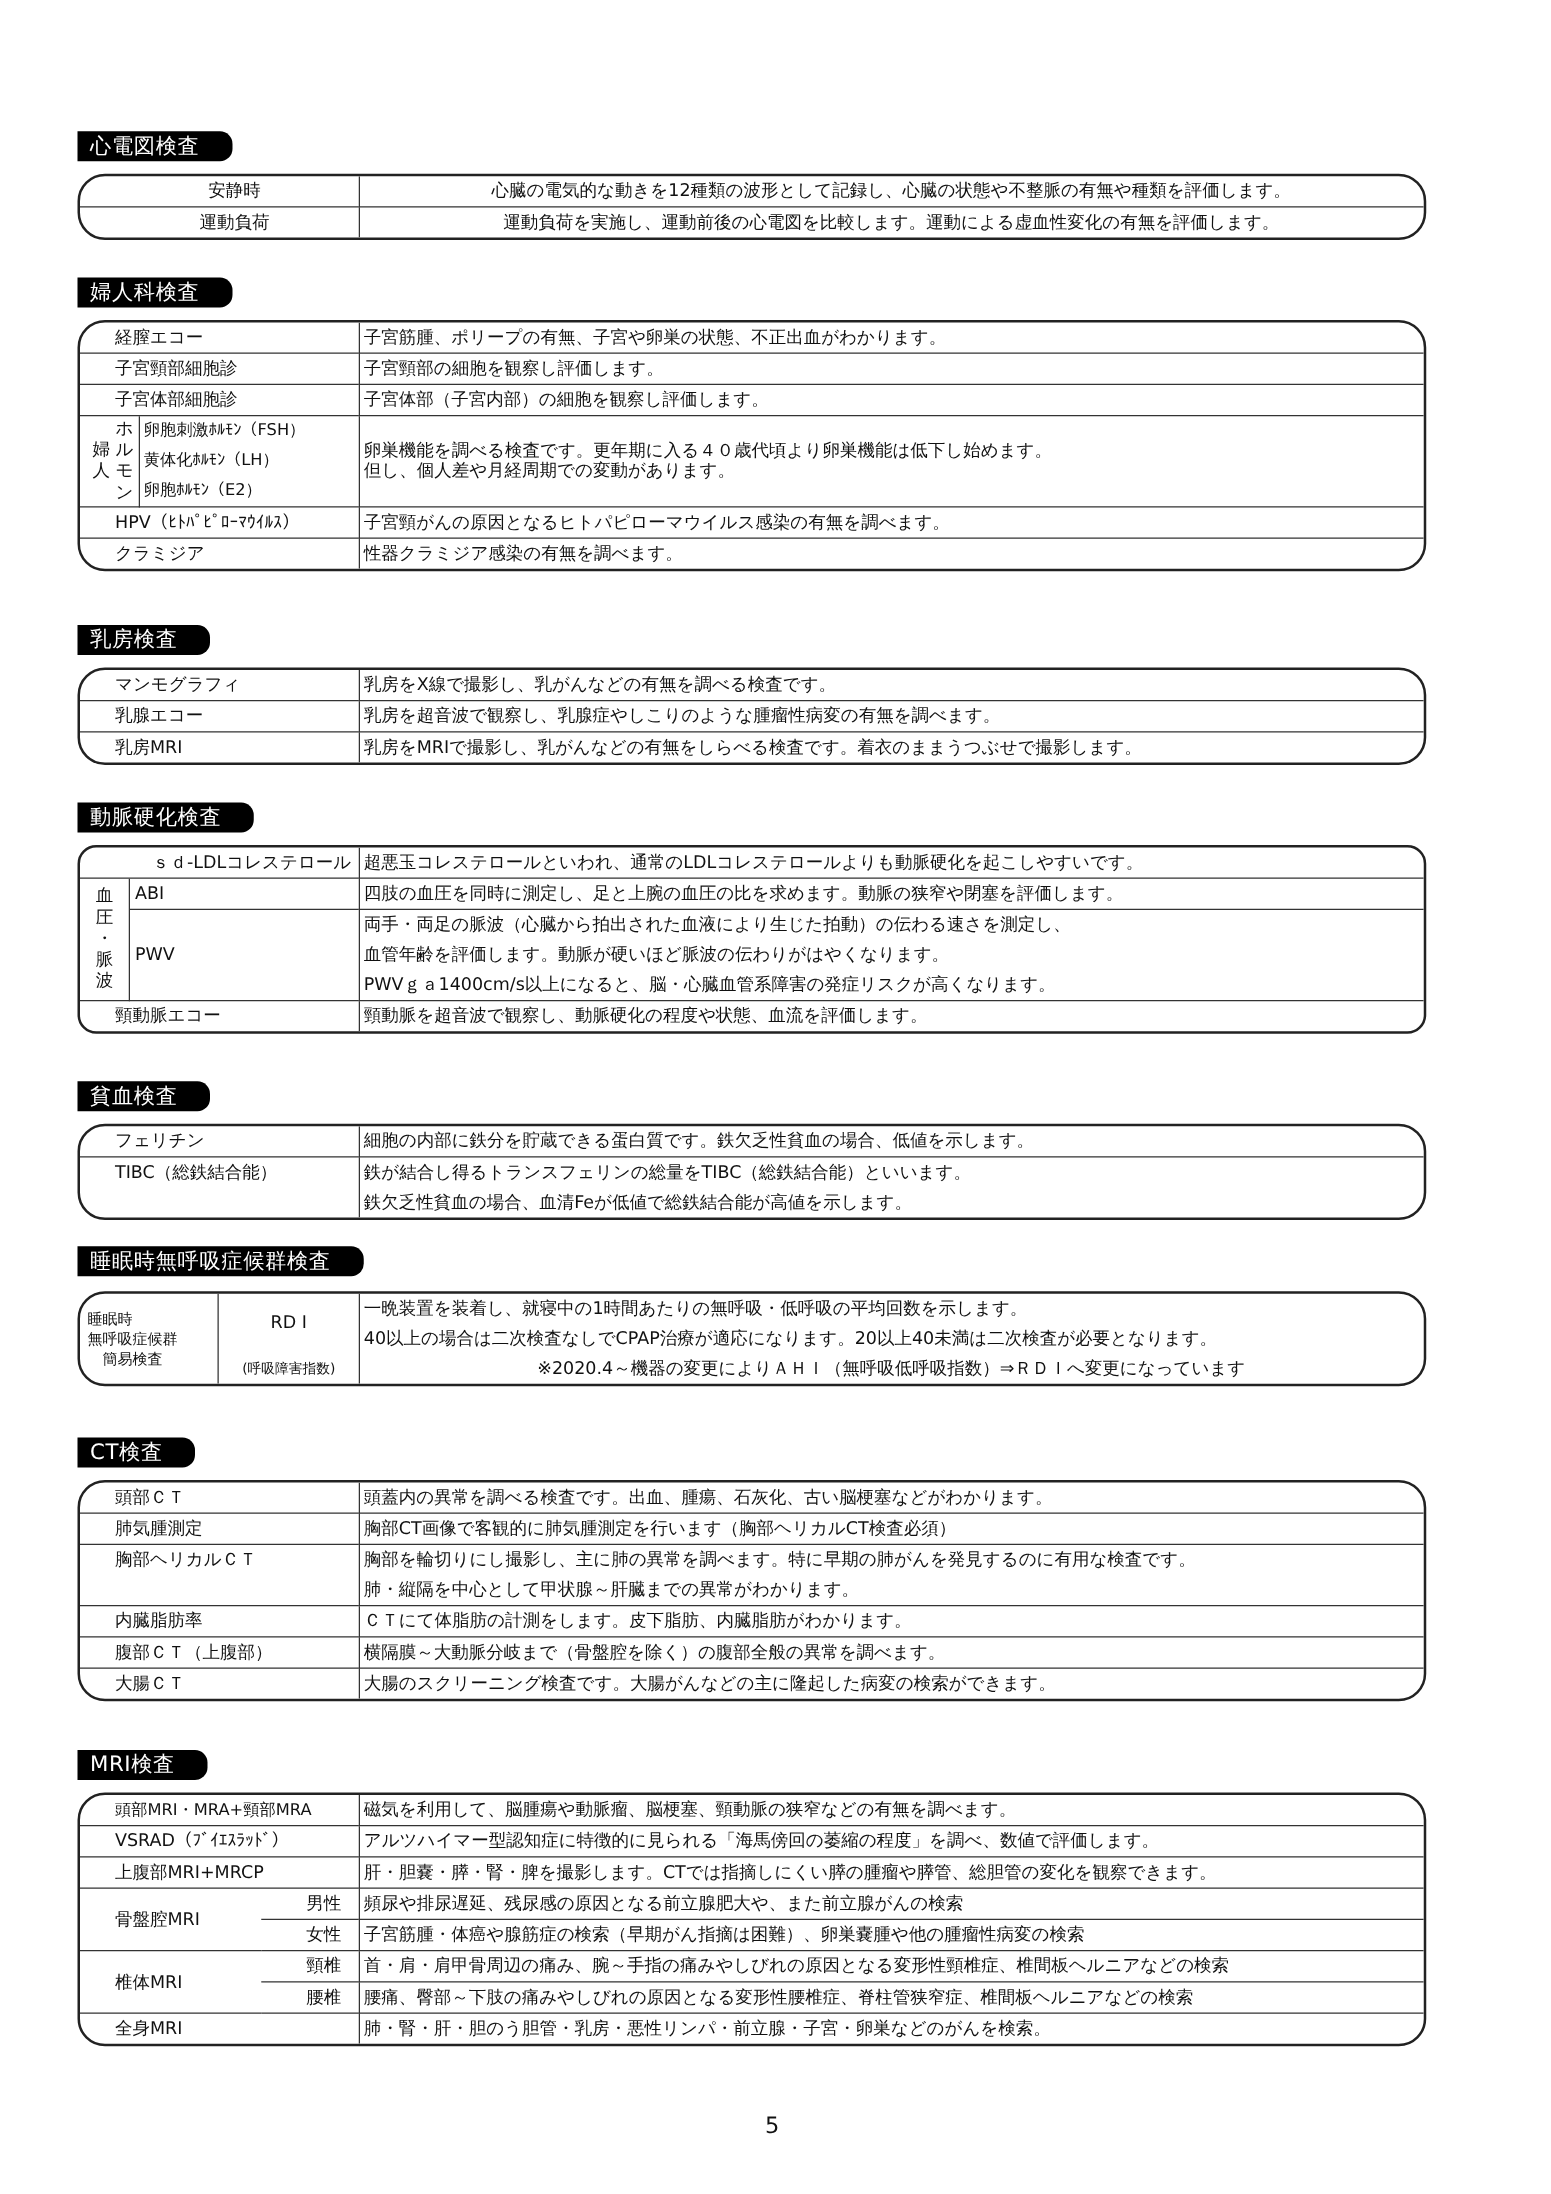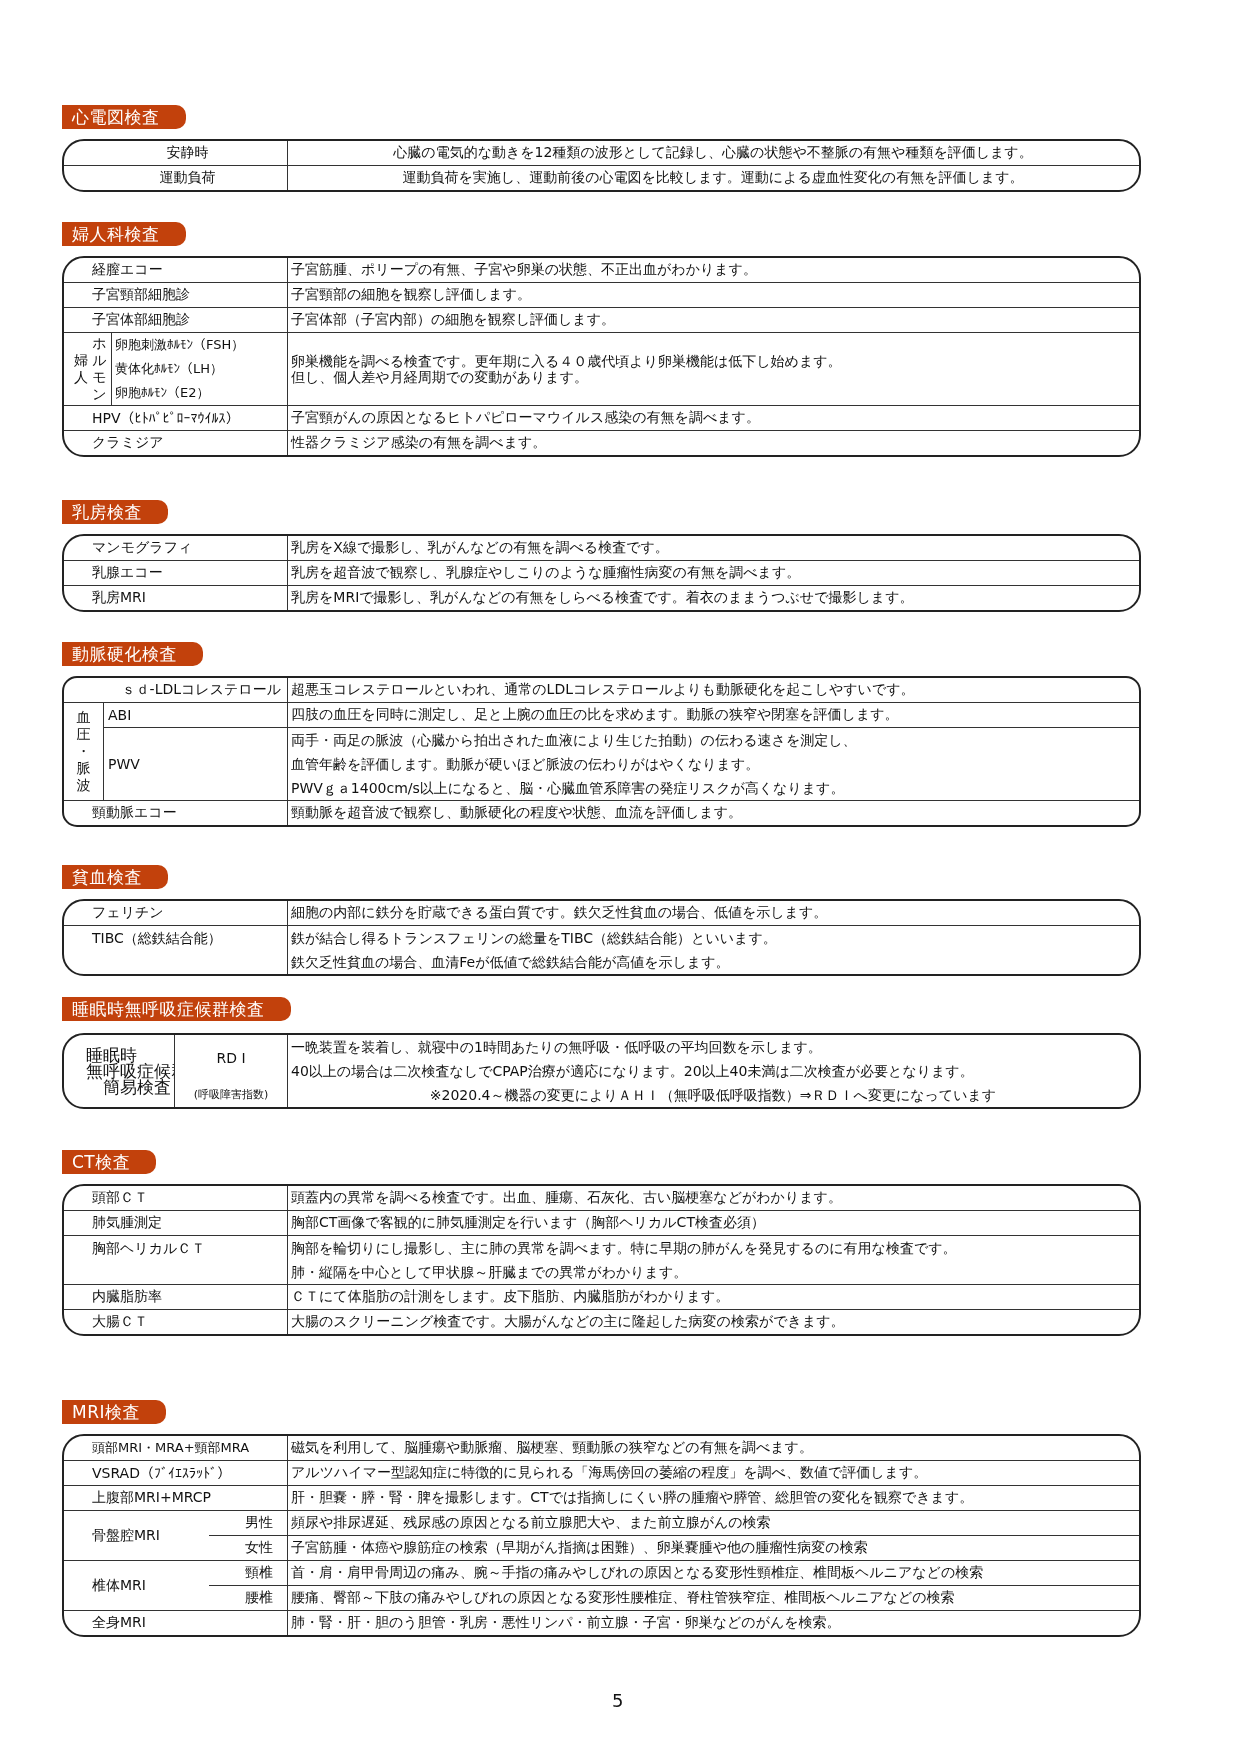--- a/index.html
+++ b/index.html
@@ -1,19 +1,19 @@
 <!DOCTYPE html>
 <html><head>
 <meta charset="utf-8">
 <style>
   html, body { margin:0; padding:0; background:#fff; }
   body { width:1241px; height:1755px; position:relative; font-family:"DejaVu Sans", sans-serif; color:#111; overflow:hidden; }
   .section { position:absolute; left:62px; width:1079px; }
   .hdr {
-    display:inline-block; background:#c2410c; color:#fff; font-size:17px; line-height:24px;
+    display:inline-block; background:#000000; color:#fff; font-size:17px; line-height:24px;
     padding:0 26px 0 10px; border-radius:0 10px 10px 0; height:24px; letter-spacing:0.5px;
   }
   table.t {
     position:absolute; left:0; width:1079px; border-collapse:separate; border-spacing:0;
     border:2px solid #222; border-radius:22px; font-size:14px; table-layout:fixed; overflow:hidden;
   }
   table.t td { border-bottom:1px solid #333; padding:0 4px; height:24px; vertical-align:middle; white-space:nowrap; overflow:hidden; }
   table.t tr:last-child td { border-bottom:none; }
   table.t td.d { border-left:1px solid #333; padding-left:3px; }
   td.lab { padding-left:28px !important; }
@@ -184,21 +184,21 @@
 <div class="section" style="top:997px;">
   <div class="hdr">睡眠時無呼吸症候群検査</div>
   <table class="t" style="top:36px;">
     <colgroup>
         <col style="width:110px">
         <col style="width:113px">
         <col>
       </colgroup>
     <tbody>
         <tr>
-      <td style="line-height:16px;font-size:17px;padding-left:22px;">
+      <td style="line-height:16px;font-size:12px;padding-left:6px;">
         <div>睡眠時</div>
         <div>無呼吸症候群</div>
         <div style="white-space:pre;">　簡易検査</div>
       </td>
       <td class="d" style="text-align:center;padding:0;">
         <div style="height:46px;line-height:44px;">RD I</div>
         <div class="small" style="height:24px;line-height:26px;text-align:center;">(呼吸障害指数)</div>
       </td>
       <td class="d multi">
         <div>一晩装置を装着し、就寝中の1時間あたりの無呼吸・低呼吸の平均回数を示します。</div>
@@ -231,20 +231,24 @@
           <td class="d multi">
       <div>胸部を輪切りにし撮影し、主に肺の異常を調べます。特に早期の肺がんを発見するのに有用な検査です。</div>
       <div>肺・縦隔を中心として甲状腺～肝臓までの異常がわかります。</div>
     </td>
         </tr>
     <tr>
           <td class="lab">内臓脂肪率</td>
           <td class="d">ＣＴにて体脂肪の計測をします。皮下脂肪、内臓脂肪がわかります。</td>
         </tr>
     <tr>
+          <td class="lab">腹部ＣＴ（上腹部）</td>
+          <td class="d">横隔膜～大動脈分岐まで（骨盤腔を除く）の腹部全般の異常を調べます。</td>
+        </tr>
+    <tr>
           <td class="lab">大腸ＣＴ</td>
           <td class="d">大腸のスクリーニング検査です。大腸がんなどの主に隆起した病変の検索ができます。</td>
         </tr>
   </tbody>
     </table>
 </div>
 
 <div class="section" style="top:1400px;">
   <div class="hdr">MRI検査</div>
   <table class="t" style="top:34px;">

